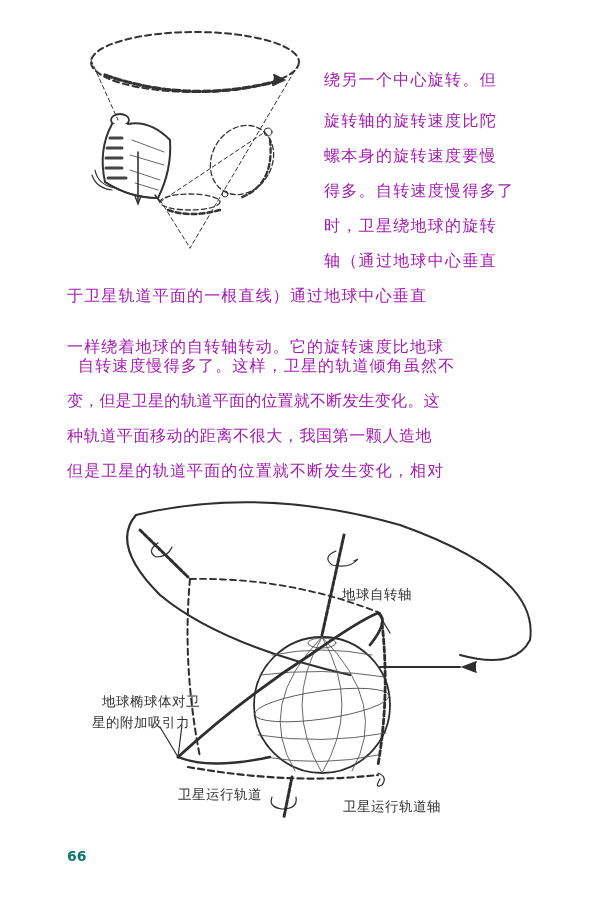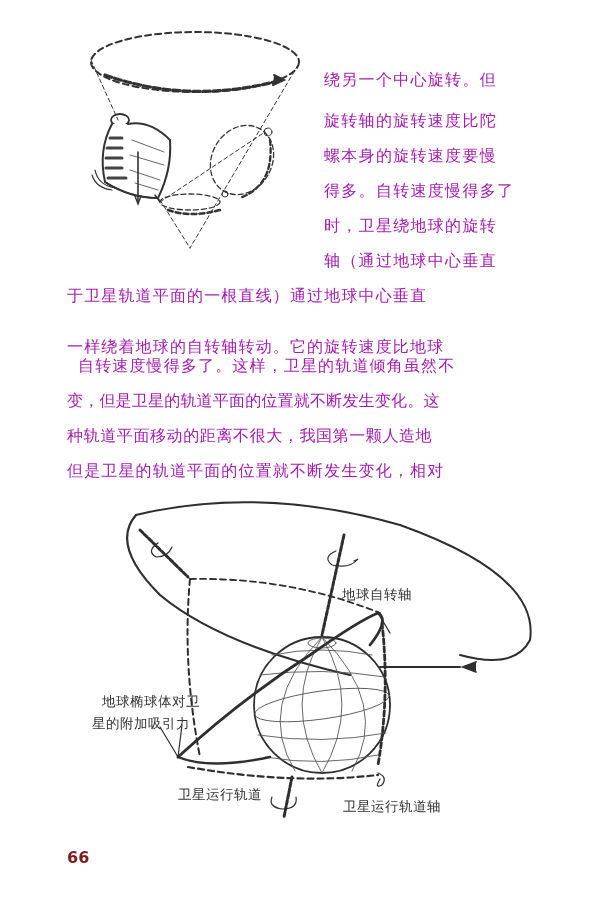--- a/index.html
+++ b/index.html
@@ -4,21 +4,21 @@
 <style>
   html, body { margin: 0; padding: 0; }
   body {
     width: 600px; height: 915px; background: #ffffff; position: relative; overflow: hidden;
     font-family: "DejaVu Serif", "Liberation Serif", serif; color: #2a2a2a;
   }
   .fig-top { position: absolute; left: 60px; left: 60px; top: 20px; width: 260px; height: 250px; }
   .line { position: absolute; font-size: 16px; letter-spacing: 1.3px; white-space: nowrap; line-height: 30px; color: #a21caf; }
   .fig-bottom { position: absolute; left: 60px; top: 495px; width: 520px; height: 340px; }
   .label { position: absolute; font-family: "DejaVu Sans", "Liberation Sans", sans-serif; font-size: 13.5px; color: #333; white-space: nowrap; line-height: 22px; letter-spacing: 0.5px; }
-  .page-num { position: absolute; left: 67px; top: 848px; font-family: "DejaVu Sans", "Liberation Sans", sans-serif; font-weight: bold; font-size: 16px; color: #7f1d1d; }
+  .page-num { position: absolute; left: 67px; top: 848px; font-family: "DejaVu Sans", "Liberation Sans", sans-serif; font-weight: bold; font-size: 14px; color: #0f766e; }
 </style>
 </head>
 <body>
 
 <svg class="fig-top" viewBox="0 0 260 250" xmlns="http://www.w3.org/2000/svg">
   <g fill="none" stroke="#333" stroke-linecap="round">
 
     <ellipse cx="135" cy="42" rx="104" ry="30" stroke-width="2" stroke-dasharray="6,4"></ellipse>
 
     <path d="M45 55 Q 130 85 222 60" stroke-width="3.2" stroke-dasharray="7,3"></path>
@@ -115,17 +115,17 @@
     <path d="M128 272 Q 230 290 318 280" stroke-width="2.2" stroke-dasharray="6,4"></path>
     <line x1="232" y1="282" x2="224" y2="322" stroke-width="3" stroke-dasharray="4,2"></line>
     <path d="M212 302 Q 208 312 222 314 Q 238 314 236 302" stroke-width="1.2"></path>
     <path d="M318 278 Q 328 282 322 290 Q 314 294 320 284" stroke-width="1.3"></path>
   </g>
   <text></text>
 </svg>
 
 <div class="label" style="left:342px; top:583px;">地球自转轴</div>
 <div class="label" style="left:92px; top:690px;margin-left:10px;">地球椭球体对卫</div>
-<div class="label" style="left:92px; top:712px;">星的附加吸引力</div>
+<div class="label" style="left:92px; top:712px;font-family:Liberation Serif, serif;">星的附加吸引力</div>
 <div class="label" style="left:178px; top:783px;">卫星运行轨道</div>
 <div class="label" style="left:343px; top:795px;">卫星运行轨道轴</div>
 
 <div class="page-num">66</div>
 
 </body></html>

